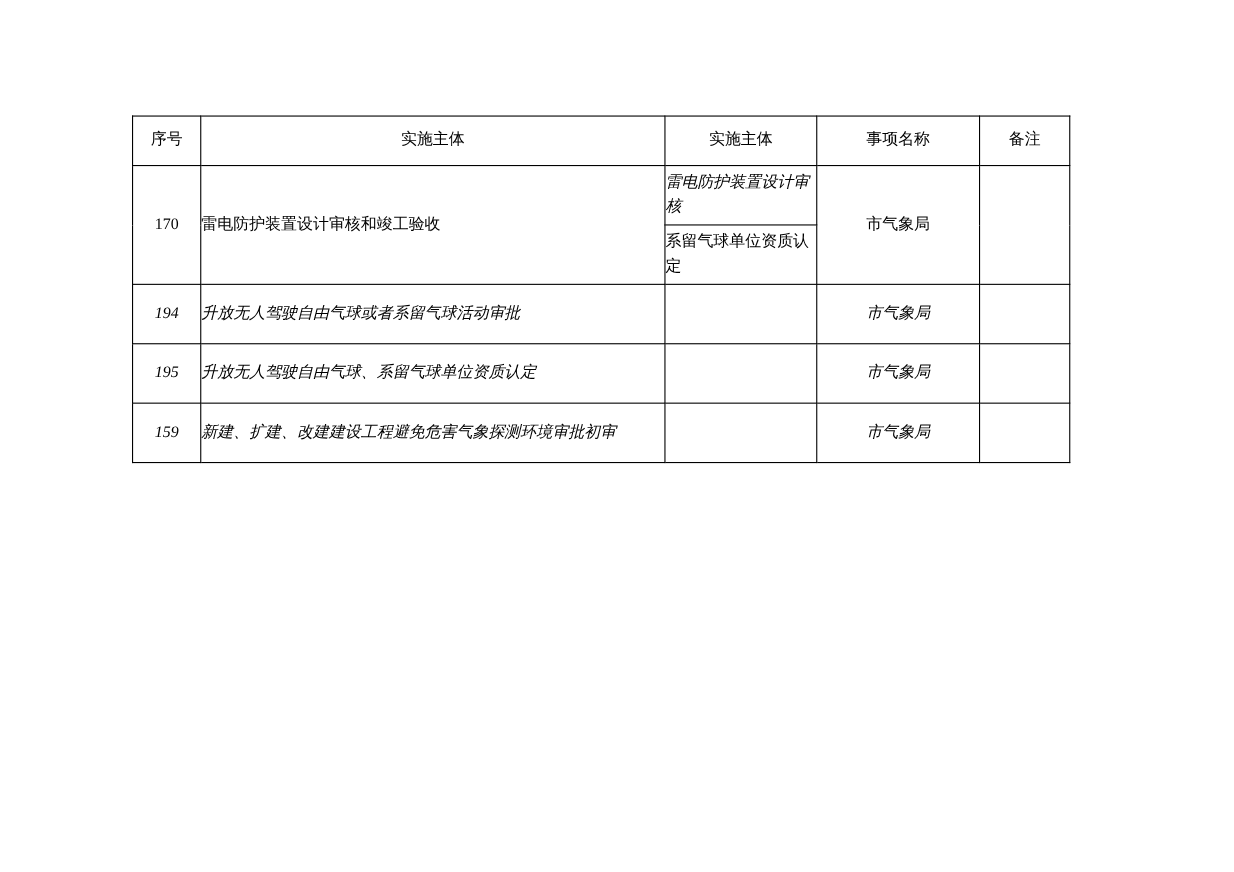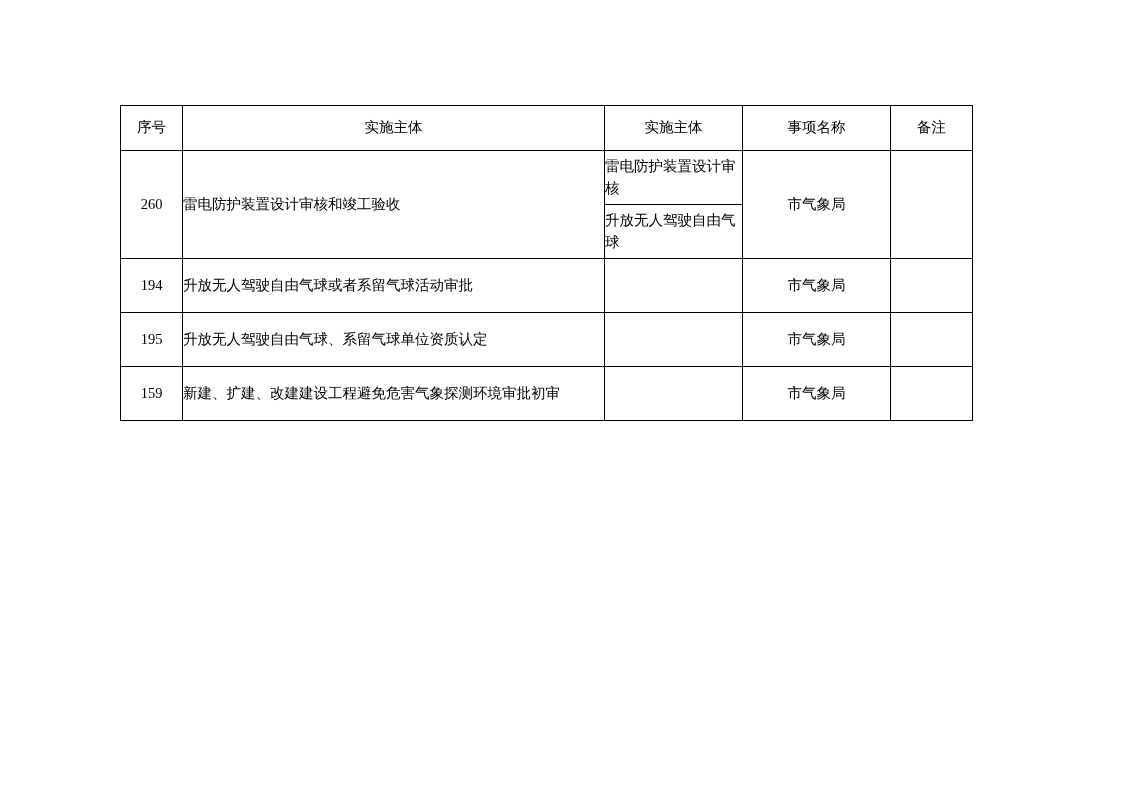--- a/index.html
+++ b/index.html
@@ -53,21 +53,21 @@
   }
   .cell-center {
     text-align: center;
   }
   .cell-left {
     text-align: left;
     padding-left: 10px;
     padding-right: 6px;
     margin-left: 20px;
   }
-  .row-tall { height: 54px; }
+  .row-tall { height: 54px; font-style: italic; }
   .sub-cell {
     text-align: left;
     padding: 7px 8px 7px 9px;
     line-height: 1.5;
   }
 </style>
 </head>
 <body>
 
 <div class="page">
@@ -85,29 +85,29 @@
           <th class="head-cell">序号</th>
           <th class="head-cell">实施主体</th>
           <th class="head-cell">实施主体</th>
           <th class="head-cell">事项名称</th>
           <th class="head-cell">备注</th>
         </tr>
       </thead>
       <tbody>
 
         <tr>
-          <td class="cell-center" rowspan="2">260</td>
+          <td class="cell-center" rowspan="2">170</td>
           <td class="cell-left" rowspan="2">雷电防护装置设计审核和竣工验收</td>
-          <td class="sub-cell" style="height:53px;">雷电防护装置设计审核</td>
+          <td class="sub-cell" style="height:53px;font-style:italic;">雷电防护装置设计审核</td>
           <td class="cell-center" rowspan="2">市气象局</td>
           <td class="cell-center" rowspan="2"></td>
         </tr>
 
         <tr>
-          <td class="sub-cell" style="height:53px;">升放无人驾驶自由气球</td>
+          <td class="sub-cell" style="height:53px;">系留气球单位资质认定</td>
         </tr>
 
         <tr class="row-tall">
           <td class="cell-center">194</td>
           <td class="cell-left">升放无人驾驶自由气球或者系留气球活动审批</td>
           <td class="cell-center"></td>
           <td class="cell-center">市气象局</td>
           <td class="cell-center"></td>
         </tr>
 

